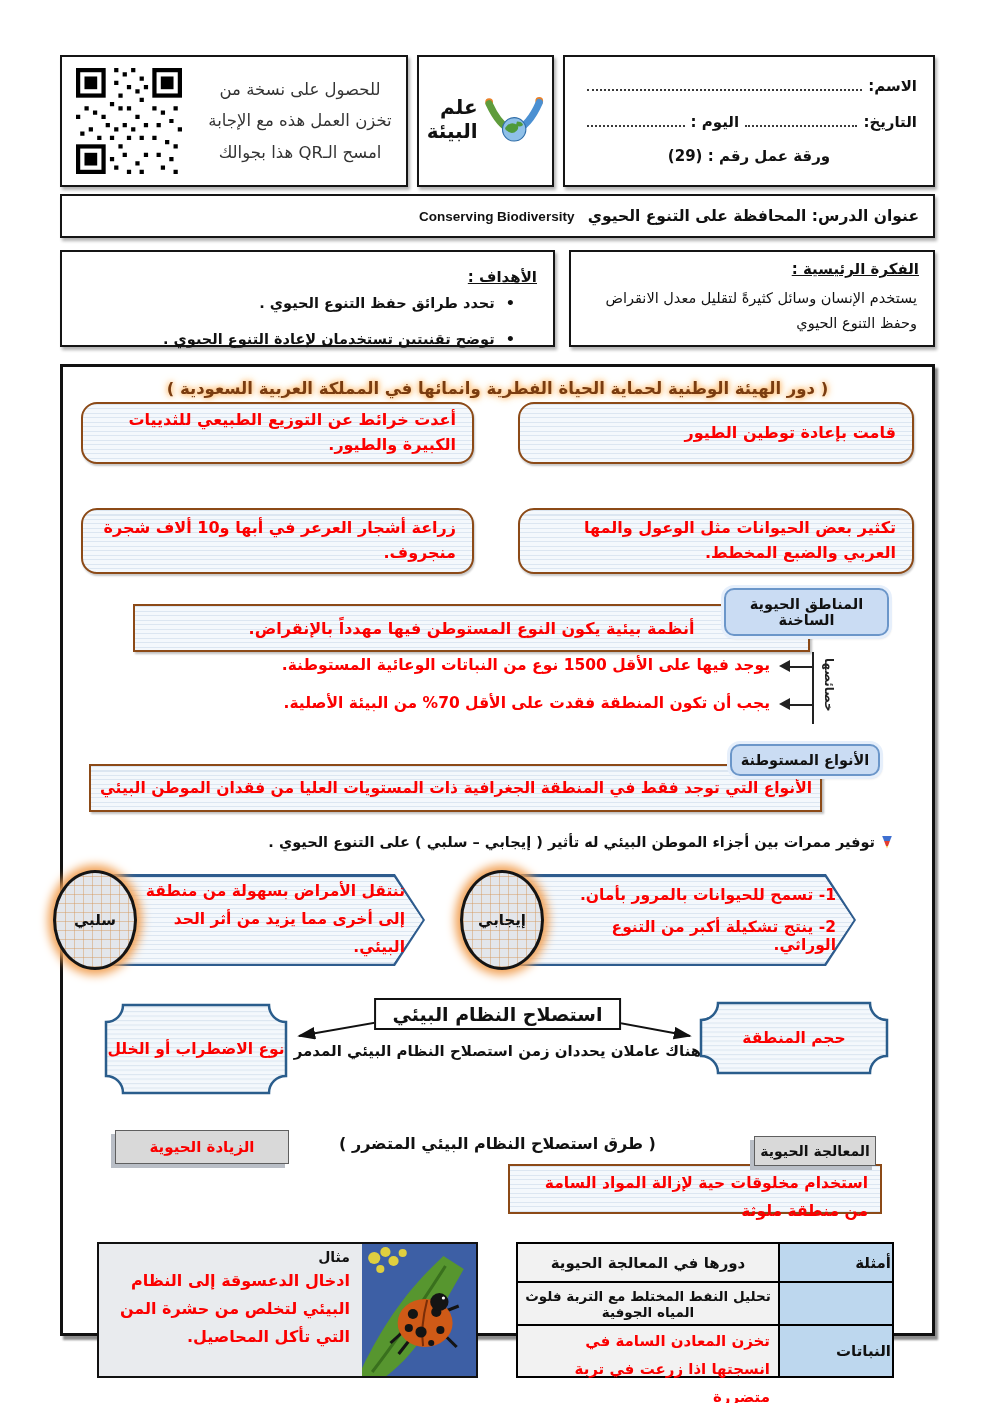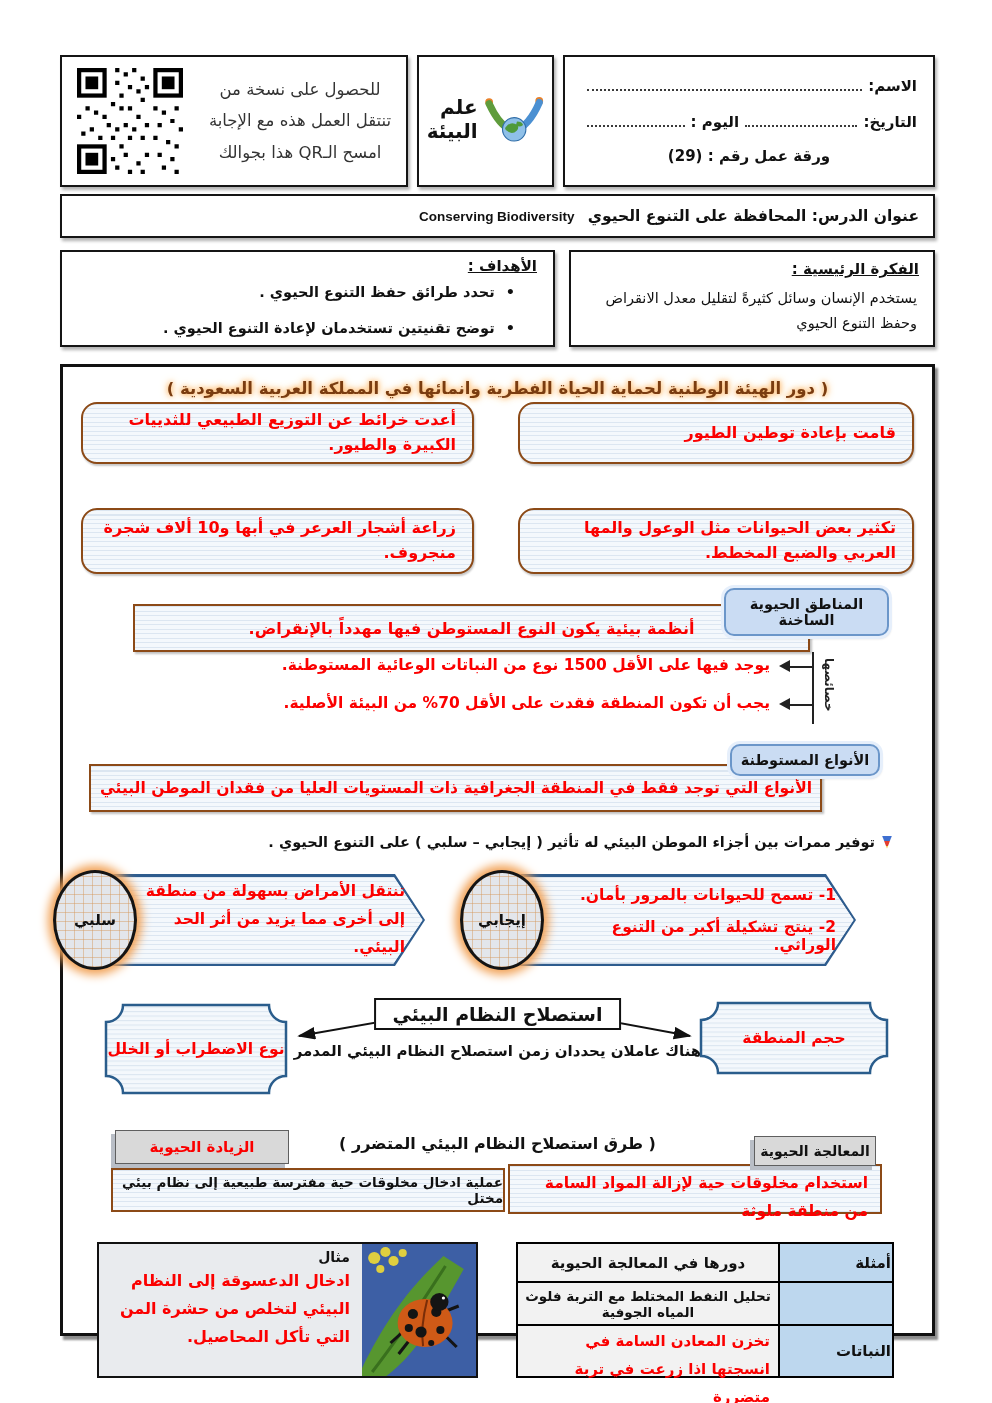--- a/index.html
+++ b/index.html
@@ -20,21 +20,21 @@
   
   .titlebar{margin-top:7px;height:40px;position:relative;}
   .titlebar .ar{position:absolute;right:14px;top:50%;transform:translateY(-50%);font-weight:bold;font-size:15.5px;}
   .titlebar .en{position:absolute;left:41%;top:50%;transform:translateY(-50%);direction:ltr;
                 font-family:"Liberation Sans",sans-serif;font-weight:bold;font-size:13.5px;text-align:right;}
   
   .row2{margin-top:12px;display:flex;gap:14px;height:97px;}
   .ideabox{width:366px;box-sizing:border-box;padding:8px 14px;}
   .ideabox h3,.objbox h3{margin:0;font-size:15px;text-decoration:underline;}
   .ideabox p{margin:8px 2px 0;font-size:14.5px;line-height:1.75;}
-  .objbox{flex:1;box-sizing:border-box;padding:5px 16px;}
+  .objbox{flex:1;box-sizing:border-box;padding:16px 16px;}
   .obj-item{font-weight:bold;font-size:14.5px;margin:9px 22px 0 0;}
   .obj-item .b{margin-left:6px;}
   .obj-item.second{margin-top:20px;}
   
   .board{margin-top:17px;position:relative;height:972px;border:3px solid #111;
          box-shadow:3px 4px 2px rgba(0,0,0,.45);box-sizing:border-box;padding:6px 14px;background:#fff;}
   .board-title{margin-top:6px;text-align:center;font-weight:bold;font-size:16.5px;color:#7a3c10;
                text-shadow:0 0 5px #ffb45e,0 0 9px #ffb45e;}
   .striped{background-image:repeating-linear-gradient(to bottom,#dce6f1 0 1px,#f4f8fc 1px 4.5px);background-color:#f4f8fc;}
   .cards{margin-top:4px;display:grid;grid-template-columns:396px 1fr;grid-template-rows:62px 66px;
@@ -161,21 +161,21 @@
           <circle cx="65" cy="58" r="21" fill="#8fc0e8" stroke="#2f6da8" stroke-width="2"></circle>
           <path d="M50,54 q8,-10 16,-6 q10,4 4,12 q-8,8 -16,2 q-8,-4 -4,-8 z" fill="#4f9a3b"></path>
           <path d="M70,44 q9,0 11,6 q-6,5 -13,1 z" fill="#4f9a3b"></path>
         </svg>
         <div class="logotitle">علم البيئة</div>
       </div>
 
       <div class="qrbox shadowbox">
         <div class="qrtext">
           <div>للحصول على نسخة من</div>
-          <div>تنتقل العمل هذه مع الإجابة</div>
+          <div>تخزن العمل هذه مع الإجابة</div>
           <div>امسح الـQR هذا بجوالك</div>
         </div>
         <svg width="106" height="106" viewBox="0 0 100 100">
           <rect width="100" height="100" fill="#fff"></rect>
           <g fill="#000">
             <rect x="0" y="0" width="28" height="28"></rect>
               <rect x="4" y="4" width="20" height="20" fill="#fff"></rect>
               <rect x="8" y="8" width="12" height="12"></rect>
             <rect x="72" y="0" width="28" height="28"></rect>
               <rect x="76" y="4" width="20" height="20" fill="#fff"></rect>
@@ -302,21 +302,20 @@
           </svg>
           <div class="ptext">نوع الاضطراب أو الخلل</div>
         </div>
       </div>
 
       <div class="methods">
         <div class="heading">( طرق استصلاح النظام البيئي المتضرر )</div>
         <div class="glabel r">المعالجة الحيوية</div>
         <div class="mdesc r striped">استخدام مخلوقات حية لإزالة المواد السامة من منطقة ملوثة</div>
         <div class="glabel l">الزيادة الحيوية</div>
-        <div class="mdesc l striped">عملية ادخال مخلوقات حية مفترسة طبيعية إلى نظام بيئي مختل</div>
       </div>
 
       <div class="bottomrow">
         <table class="bio">
           <tbody>
               <tr>
             <td class="bluecell" style="height:38px;">أمثلة</td>
             <td class="graycell">دورها في المعالجة الحيوية</td>
           </tr>
           <tr>

